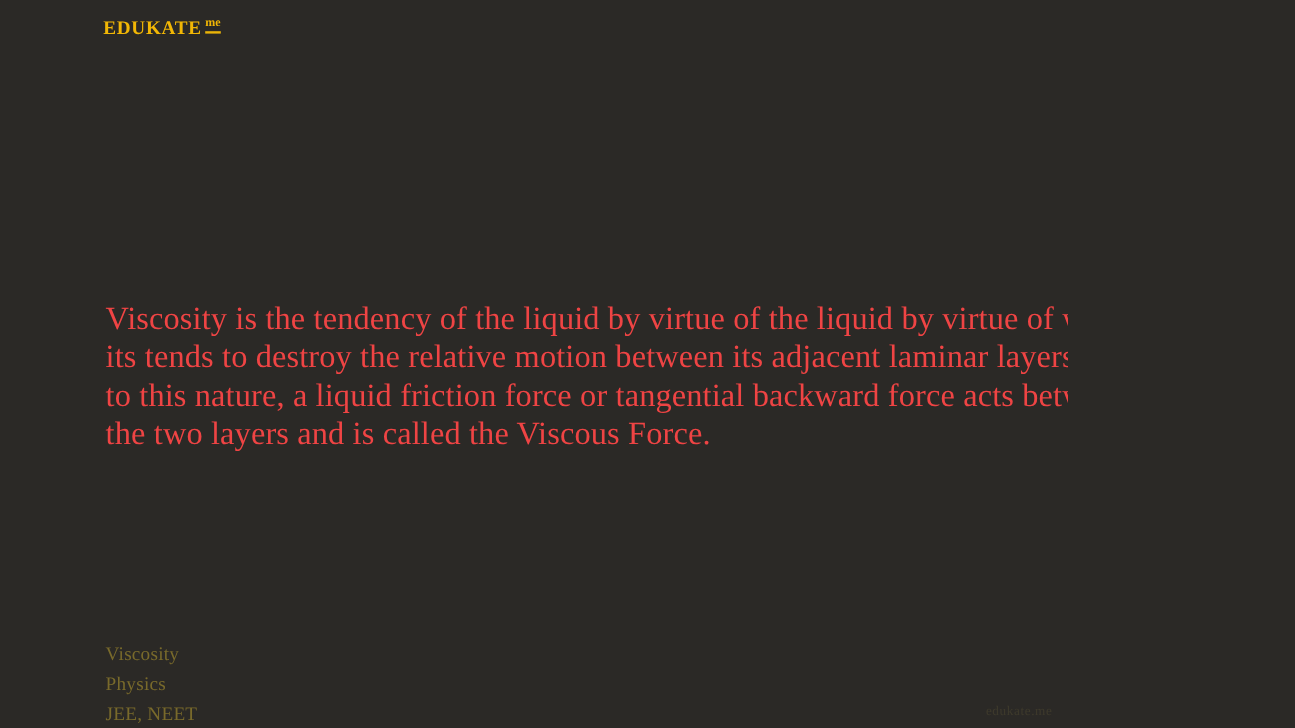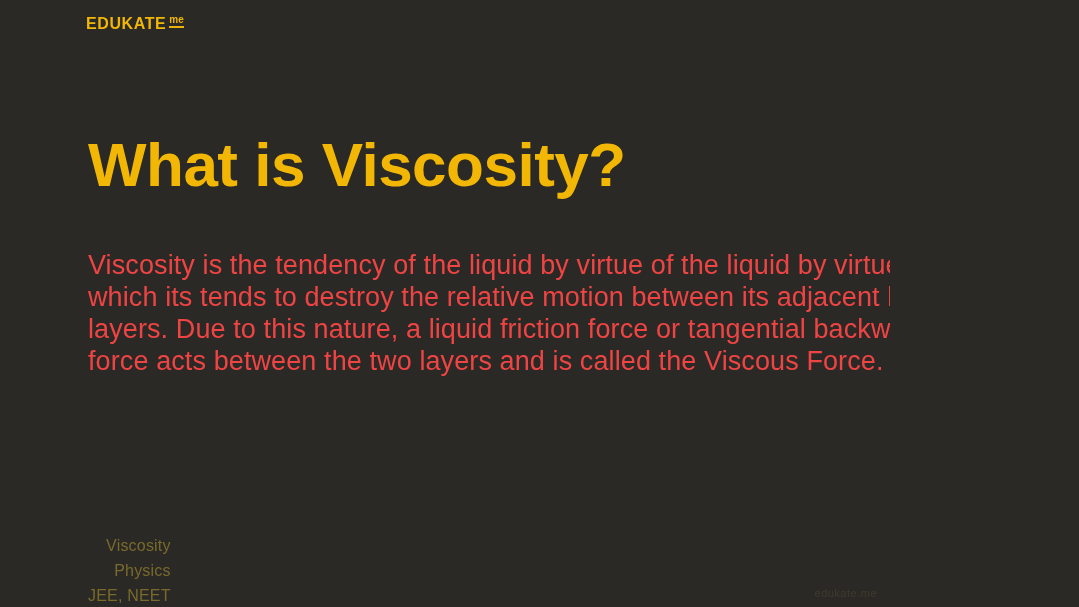--- a/index.html
+++ b/index.html
@@ -13,20 +13,21 @@
     font-family: "Liberation Sans", sans-serif;
     overflow: hidden;
   }
 
   .slide {
     position: relative;
     width: 890px;
     height: 607px;
     background: #2b2926;
     overflow: hidden;
+    font-family: Liberation Serif, serif;
   }
 
   
   .brand {
     position: absolute;
     left: 86px;
     top: 16px;
     display: flex;
     align-items: flex-start;
     line-height: 1;
@@ -79,21 +80,20 @@
     letter-spacing: 0.1px;
   }
 
   
   .tags {
     position: absolute;
     left: 88px;
     top: 533px;
     display: flex;
     flex-direction: column;
-    align-items: flex-end;
   }
   .tag {
     font-size: 16px;
     color: #796a2b;
     line-height: 25px;
     letter-spacing: 0.2px;
   }
 
   
   .watermark {
@@ -110,21 +110,20 @@
 </head>
 <body>
 
 <div class="slide">
 
   <div class="brand">
     <span class="brand-word">EDUKATE</span>
     <span class="brand-sup">me</span>
   </div>
 
-  <h1 class="title">What is Viscosity?</h1>
 
   <p class="body-text">Viscosity is the tendency of the liquid by virtue of the liquid by virtue of which its tends to destroy the relative motion between its adjacent laminar layers. Due to this nature, a liquid friction force or tangential backward force acts between the two layers and is called the Viscous Force.</p>
 
   <div class="tags">
     <span class="tag">Viscosity</span>
     <span class="tag">Physics</span>
     <span class="tag">JEE, NEET</span>
   </div>
 
   <div class="watermark">edukate.me</div>

